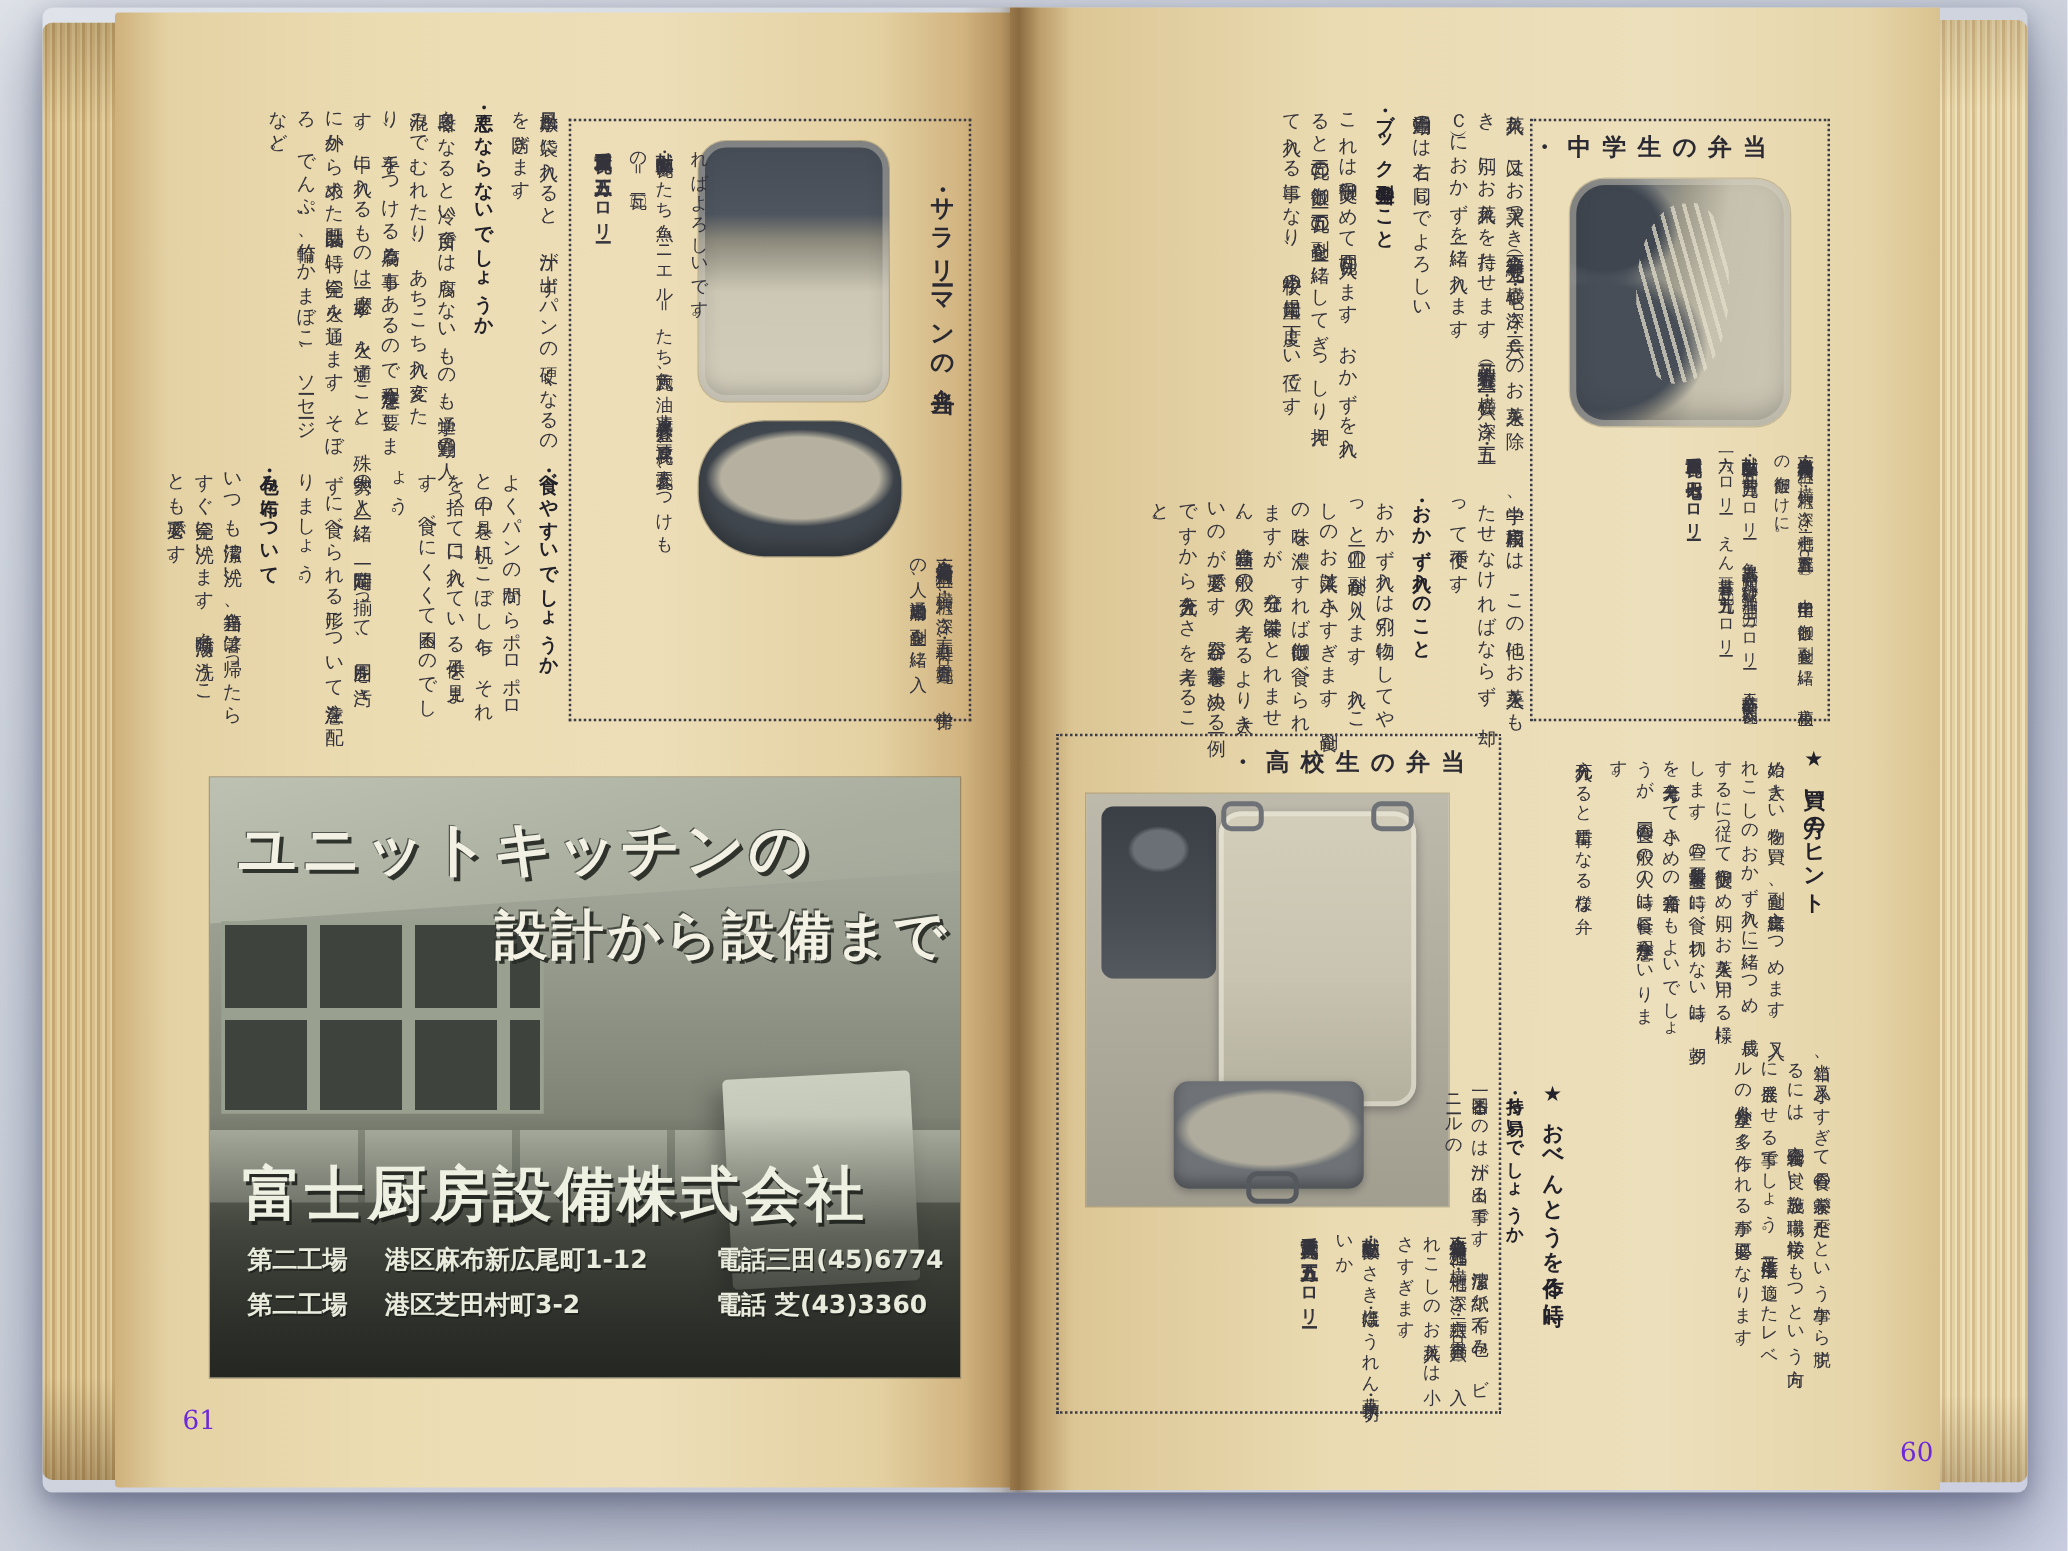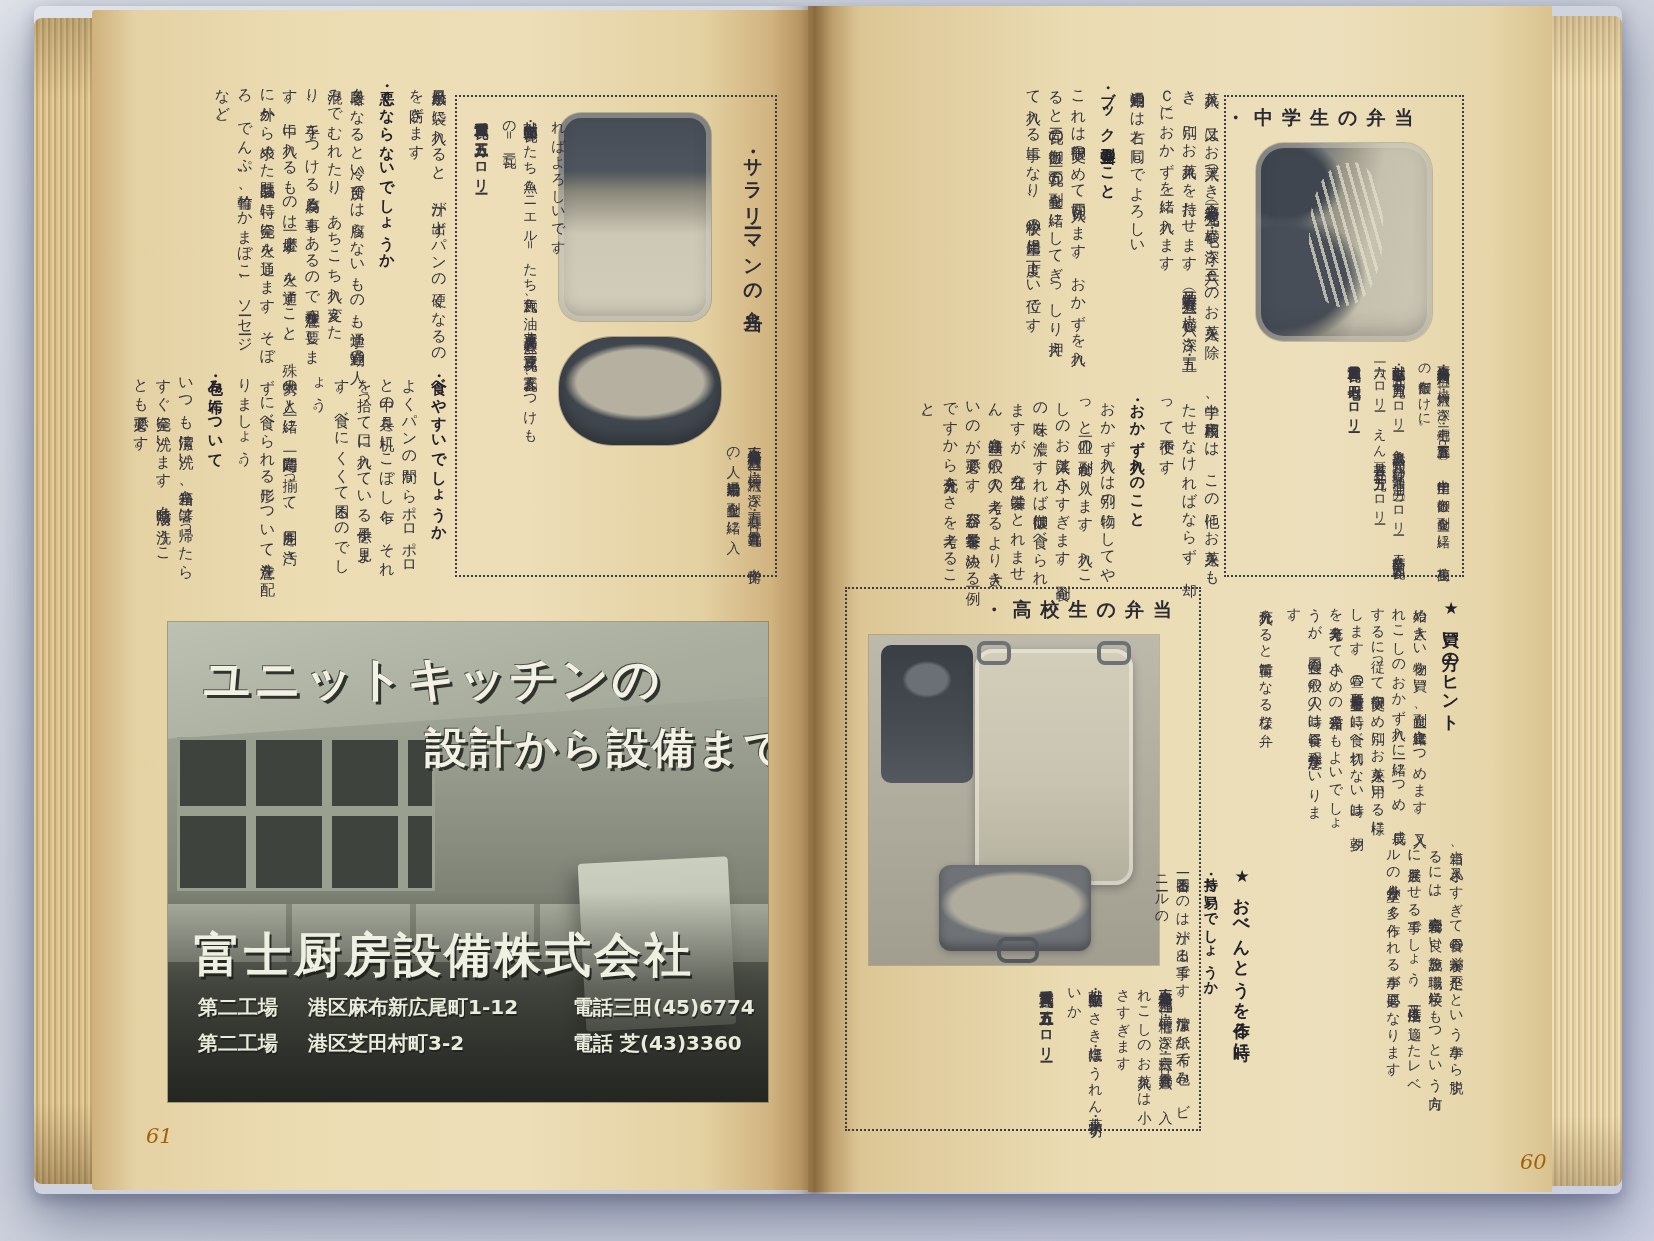--- a/index.html
+++ b/index.html
@@ -132,31 +132,30 @@
     background:linear-gradient(180deg,#cbcfc0 0%,#b8bcad 60%,#a2a698 100%);
     transform:rotate(-3deg);box-shadow:-8px 10px 18px rgba(30,32,28,.35);
   }
   .ad .shade{
     position:absolute;left:0;bottom:0;width:100%;height:210px;
     background:linear-gradient(180deg,rgba(32,35,30,0) 0%,rgba(32,35,30,.55) 45%,rgba(24,26,22,.8) 100%);
   }
   .ad-headline{
     position:absolute;color:#f2f1e4;font-weight:bold;letter-spacing:3px;white-space:nowrap;
     text-shadow:3px 3px 0 rgba(40,44,38,.95),-1px -1px 0 rgba(40,44,38,.7);
-    margin-left:13px;
   }
   .ad-company{
     position:absolute;color:#eef0e2;font-weight:bold;font-size:47px;letter-spacing:3px;white-space:nowrap;
     text-shadow:2px 3px 0 rgba(30,33,28,.9);
   }
   .ad-rows{position:absolute;color:#e9ebdc;font-weight:bold;font-size:20px;}
   .ad-row{display:flex;margin-bottom:9px;white-space:nowrap;text-shadow:1px 2px 0 rgba(30,33,28,.85);}
   .ad-row .lbl{width:110px;}
   .ad-row .addr{width:265px;}
-  .pagenum{position:absolute;font-family:"DejaVu Serif",serif;font-style:italic;font-size:21px;color:#a16207;}
+  .pagenum{position:absolute;font-family:"DejaVu Serif",serif;font-size:21px;color:#6d28d9;}
 </style>
 </head>
 <body>
 
 <div class="book">
   <div class="stack-left"></div>
   <div class="paper-left"></div>
   <div class="paper-right"></div>
   <div class="edge-right"></div>
 
@@ -190,21 +189,21 @@
     </div>
   </div>
 
   <div class="ad" style="left:134px;top:616px;width:600px;height:480px;">
     <div class="ceiling"></div>
     <div class="cabinets"></div>
     <div class="counter"></div>
     <div class="white-box"></div>
     <div class="shade"></div>
     <div class="ad-headline" style="left:22px;top:26px;font-size:47px;">ユニットキッチンの</div>
-    <div class="ad-headline" style="left:244px;top:98px;font-size:42px;">設計から設備まで</div>
+    <div class="ad-headline" style="left:228px;top:98px;font-size:42px;">設計から設備まで</div>
     <div class="ad-company" style="left:26px;top:302px;">富士厨房設備株式会社</div>
     <div class="ad-rows" style="left:30px;top:372px;">
       <div class="ad-row">
         <span class="lbl">第二工場</span>
         <span class="addr">港区麻布新広尾町1-12</span>
         <span class="tel">電話三田(45)6774</span>
       </div>
       <div class="ad-row">
         <span class="lbl">第二工場</span>
         <span class="addr">港区芝田村町3-2</span>

